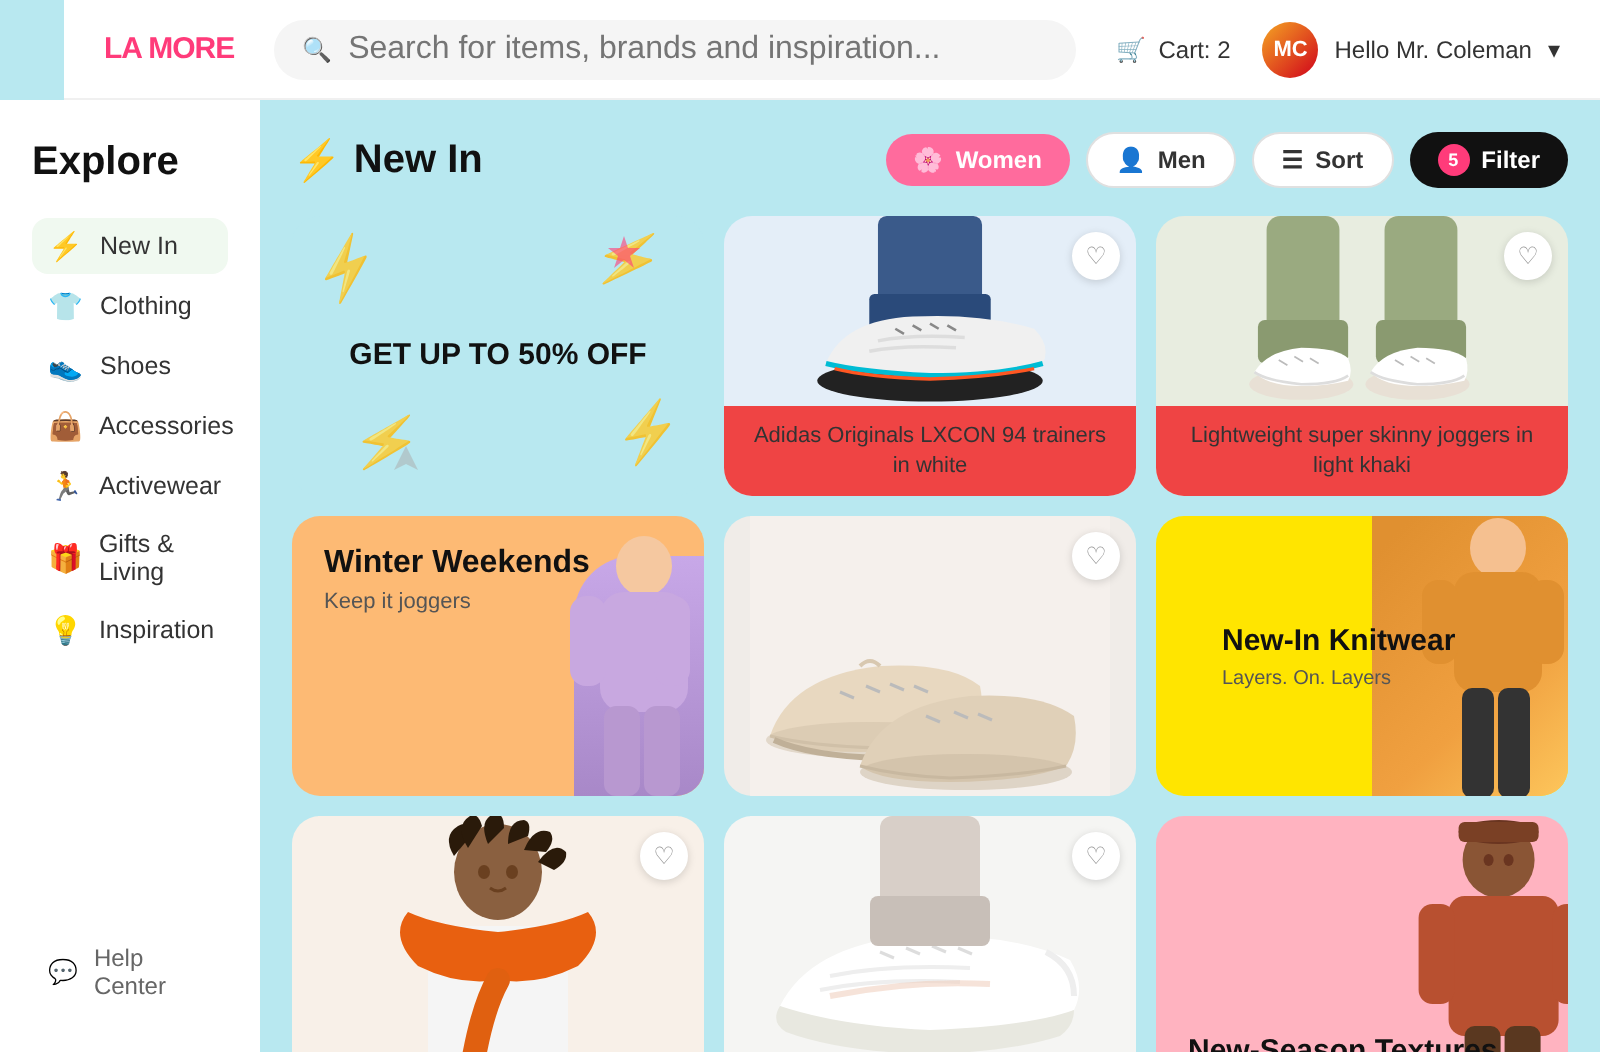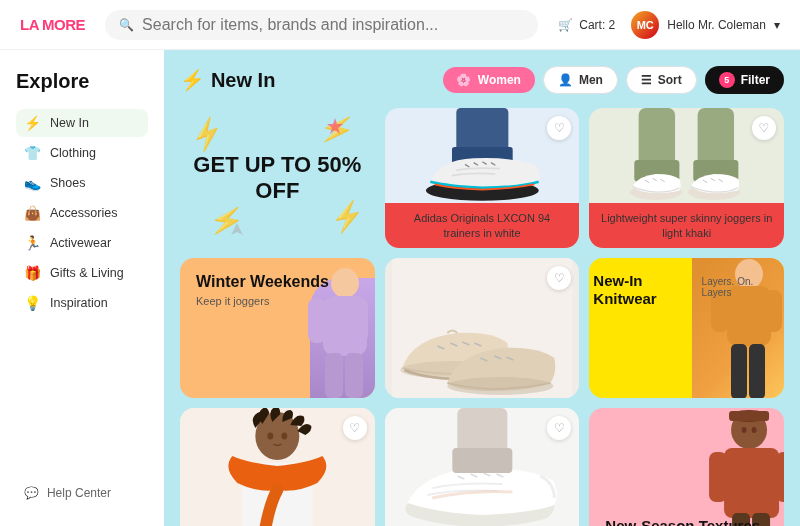--- a/index.html
+++ b/index.html
@@ -16,20 +16,21 @@
     
     .header {
       background: #fff;
       display: flex;
       align-items: center;
       padding: 0 20px;
       height: 50px;
       gap: 20px;
       border-bottom: 1px solid #f0f0f0;
       flex-shrink: 0;
+      margin-left: 32px;
     }
     .logo {
       font-weight: 900;
       font-size: 15px;
       letter-spacing: -0.5px;
       color: #111;
       white-space: nowrap;
     }
     .logo span { color: #ff3b7a; }
     .search-bar {
@@ -86,21 +87,21 @@
 
     
     .main {
       display: flex;
       flex: 1;
       overflow: hidden;
     }
 
     
     .sidebar {
-      width: 164px;
+      width: 130px;
       background: #fff;
       padding: 20px 16px;
       flex-shrink: 0;
       display: flex;
       flex-direction: column;
       justify-content: space-between;
     }
     .sidebar-title {
       font-size: 20px;
       font-weight: 800;
@@ -193,21 +194,21 @@
       background: #b8e8f0;
       grid-column: 1;
       grid-row: 1;
       display: flex;
       align-items: center;
       justify-content: center;
       position: relative;
       overflow: hidden;
     }
     .promo-text {
-      font-size: 22px;
+      font-size: 15px;
       font-weight: 900;
       color: #111;
       text-align: center;
       line-height: 1.2;
       z-index: 2;
       position: relative;
     }
     
     .bolt {
       position: absolute;
@@ -272,23 +273,23 @@
       color: #555;
       margin-top: 4px;
       z-index: 2;
     }
 
     
     .card-knitwear {
       background: #ffe500;
       grid-column: 3;
       grid-row: 2;
-      padding: 14px 4px;
-      display: flex;
-      flex-direction: row;
+      padding: 14px 33px;
+      display: flex;
+      flex-direction: column;
       justify-content: center;
       position: relative;
       overflow: hidden;
     }
     .knitwear-title {
       font-size: 15px;
       font-weight: 800;
       color: #111;
       line-height: 1.2;
       z-index: 2;

